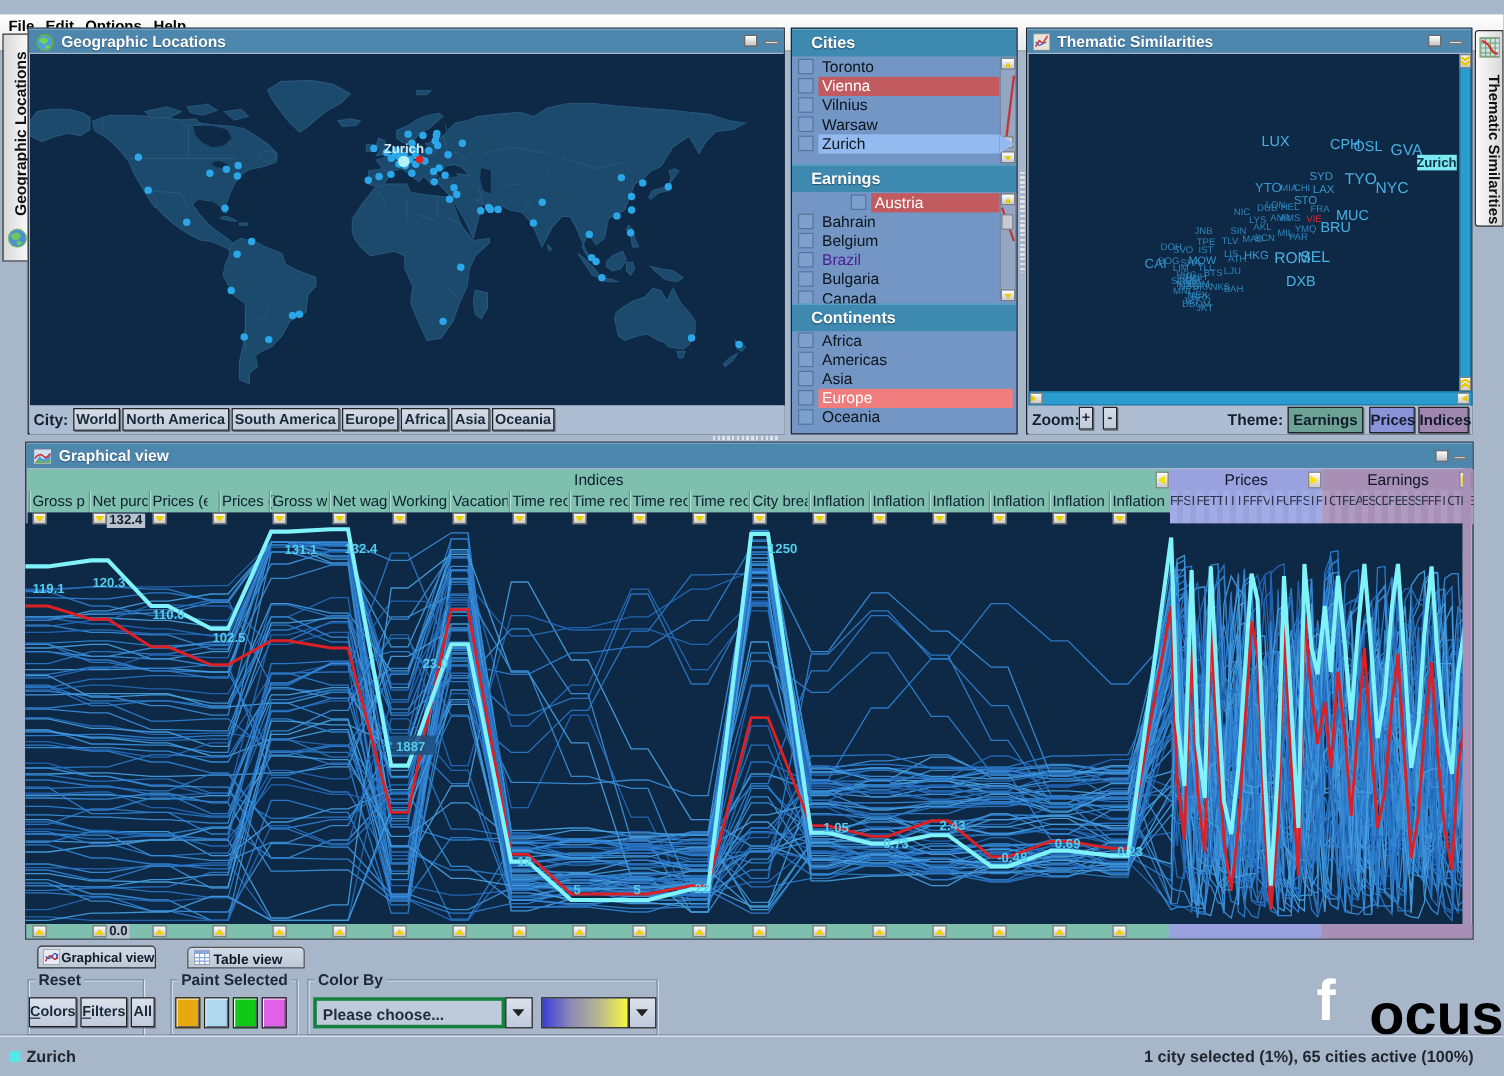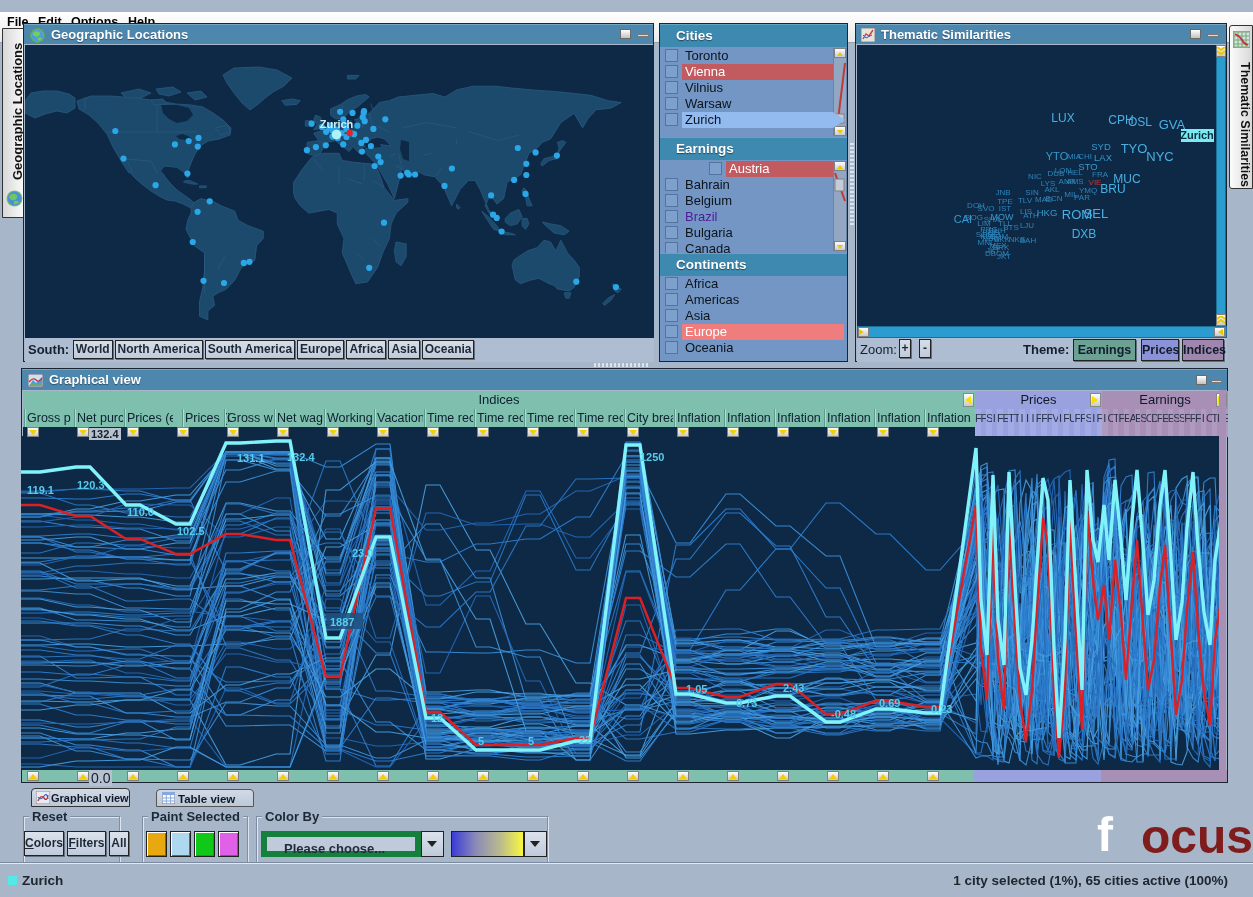--- a/index.html
+++ b/index.html
@@ -189,21 +189,21 @@
       <circle cx="516.8" cy="147.0" r="3.1" fill="#2aa7e8"></circle>
       <circle cx="534.6" cy="151.4" r="3.1" fill="#2aa7e8"></circle>
       <circle cx="555.9" cy="154.6" r="3.1" fill="#2aa7e8"></circle>
       <circle cx="575.3" cy="280.7" r="3.1" fill="#2aa7e8"></circle>
       <circle cx="614.9" cy="286.1" r="3.1" fill="#2aa7e8"></circle>
       <circle cx="348.7" cy="132.0" r="3.2" fill="#e42222"></circle>
       <circle cx="335.5" cy="133.5" r="4.8" fill="#b0f0f8"></circle>
       <text x="335.5" y="126.5" text-anchor="middle" font-size="11" font-weight="bold" fill="#cdeef8" font-family="Liberation Sans, sans-serif">Zurich</text>
     </svg>
     <div class="abs" style="left:1px;top:314px;width:629px;height:24px;background:#aebdd2;font-size:13px;padding-top:2px">
-<span style="font-weight:bold;color:#13202e;margin-left:3px;font-size:13px;vertical-align:top;line-height:20px">South:</span>
+<span style="font-weight:bold;color:#13202e;margin-left:3px;font-size:13px;vertical-align:top;line-height:20px">City:</span>
 <span class="focusbtn">World</span><span class="focusbtn">North America</span><span class="focusbtn">South America</span><span class="focusbtn">Europe</span><span class="focusbtn">Africa</span><span class="focusbtn">Asia</span><span class="focusbtn">Oceania</span>
 </div>
   </div>
 <div class="panel" style="left:659px;top:23px;width:189px;height:339px;background:#7496c4;overflow:hidden">
     <div class="abs" style="left:0;top:0px;width:187px;height:23px;background:#3d89b0;border-top:1px solid #63a6c4;color:#fff;font-weight:bold;font-size:13.5px;line-height:22px;padding-left:16px;text-shadow:0 1px 1px #1e4a60">Cities</div>
     <div class="listrow" style="position:absolute;left:0;top:24px;width:173px;">
       <span class="cb"></span>
       <span style="position:absolute;left:22px;top:0;width:151px;padding-left:3px;background:transparent;color:#0c141c">Toronto</span>
     </div>
     <div class="listrow" style="position:absolute;left:0;top:40px;width:173px;">
@@ -372,21 +372,21 @@
     <div class="abs" style="left:360px;top:290px;width:10px;height:12px;background:linear-gradient(#fdfdfd,#cacaca);border:1px solid #808080"></div>
     <svg class="abs" style="left:361px;top:292px" width="8" height="9">
       <path d="M0 3 L4 0 L8 3 M0 7 L4 4 L8 7" stroke="#e8c800" stroke-width="2" fill="none"></path>
     </svg>
     <div class="abs" style="left:1px;top:302px;width:370px;height:12px;background:#2a9cd0;border:1px solid #1b6f96"></div>
     <div class="abs" style="left:2px;top:303px;width:11px;height:10px;background:linear-gradient(#fdfdfd,#cacaca);border:1px solid #808080"></div>
     <div class="abs" style="left:3px;top:305px;width:0;height:0;border-top:3px solid transparent;border-bottom:3px solid transparent;border-left:5px solid #e8c800"></div>
     <div class="abs" style="left:358px;top:303px;width:11px;height:10px;background:linear-gradient(#fdfdfd,#cacaca);border:1px solid #808080"></div>
     <div class="abs" style="left:362px;top:305px;width:0;height:0;border-top:3px solid transparent;border-bottom:3px solid transparent;border-right:5px solid #e8c800"></div>
     <div class="abs" style="left:1px;top:314px;width:370px;height:24px;background:#aebdd2;font-size:13px;color:#13202e">
-<span style="position:absolute;left:3px;top:4px;font-weight:normal">Zoom:</span>
+<span style="position:absolute;left:3px;top:4px;font-weight:bold">Zoom:</span>
 <span class="focusbtn" style="position:absolute;left:42px;top:1px;width:12px;text-align:center;padding:0">+</span>
 <span class="focusbtn" style="position:absolute;left:62px;top:1px;width:12px;text-align:center;padding:0">-</span>
 <span style="position:absolute;left:166px;top:4px;font-weight:bold">Theme:</span>
 <span class="them" style="position:absolute;left:216px;top:1px;width:63px;background:#6ba294">Earnings</span>
 <span class="them" style="position:absolute;left:284px;top:1px;width:38px;background:#8a92d8">Prices</span>
 <span class="them" style="position:absolute;left:325px;top:1px;width:42px;background:#9e86ae">Indices</span>
 </div>
   </div>
 <div class="panel" style="left:21px;top:368px;width:1207px;height:415px">
     <div class="tbar" style="height:21px"><svg style="position:absolute;left:6px;top:4px" width="15" height="13">
@@ -612,21 +612,21 @@
     <div class="ybtn up" style="left:456px;top:403px"></div>
     <div class="ybtn up" style="left:506px;top:403px"></div>
     <div class="ybtn up" style="left:556px;top:403px"></div>
     <div class="ybtn up" style="left:606px;top:403px"></div>
     <div class="ybtn up" style="left:656px;top:403px"></div>
     <div class="ybtn up" style="left:706px;top:403px"></div>
     <div class="ybtn up" style="left:756px;top:403px"></div>
     <div class="ybtn up" style="left:806px;top:403px"></div>
     <div class="ybtn up" style="left:856px;top:403px"></div>
     <div class="ybtn up" style="left:906px;top:403px"></div>
-    <div class="abs" style="left:68px;top:402px;background:#b8c2ce;font-size:14px;font-weight:normal;color:#10202e;padding:0 2px">0.0</div>
+    <div class="abs" style="left:68px;top:402px;background:#b8c2ce;font-size:11px;font-weight:bold;color:#10202e;padding:0 2px">0.0</div>
     <div class="abs" style="left:1198px;top:22px;width:7px;height:391px;background:#a78fb5"></div>
   </div>
 <div class="abs" style="left:31px;top:788px;width:99px;height:19px;background:linear-gradient(#d2dae6,#bcc8d8);border:1px solid #333;border-radius:4px 4px 0 0;font-size:13px;font-weight:bold;color:#101826;line-height:18px">
 <svg style="position:absolute;left:4px;top:2px" width="14" height="13">
       <rect width="14" height="13" fill="#e8ecf2" stroke="#888"></rect>
       <path d="M2 10 Q5 3 8 7 Q11 11 12 4" stroke="#c03030" stroke-width="1.3" fill="none"></path>
       <path d="M2 6 Q5 10 8 5 Q11 1 12 8" stroke="#3858c8" stroke-width="1.1" fill="none"></path>
     </svg>
 <span style="margin-left:19px;font-size:11px;letter-spacing:0">Graphical view</span></div>
 <div class="abs" style="left:156px;top:789px;width:98px;height:18px;background:linear-gradient(#d2dae6,#bcc8d8);border:1px solid #555;border-radius:4px 4px 0 0;font-size:13px;font-weight:bold;color:#101826;line-height:17px">
@@ -645,25 +645,25 @@
 <div class="grp" style="left:142px;top:816px;width:106px;height:47px">
     <div class="grpt">Paint Selected</div>
   </div>
 <span class="btn" style="left:146px;top:831px;width:21px;height:26px;background:#e8a810;box-shadow:inset 1px 1px 0 #fff,inset -1px -1px 0 #667"></span>
 <span class="btn" style="left:170px;top:831px;width:21px;height:26px;background:#add8f0;box-shadow:inset 1px 1px 0 #fff,inset -1px -1px 0 #667"></span>
 <span class="btn" style="left:194px;top:831px;width:21px;height:26px;background:#10c818;box-shadow:inset 1px 1px 0 #fff,inset -1px -1px 0 #667"></span>
 <span class="btn" style="left:218px;top:831px;width:21px;height:26px;background:#e060e8;box-shadow:inset 1px 1px 0 #fff,inset -1px -1px 0 #667"></span>
 <div class="grp" style="left:256px;top:816px;width:292px;height:47px">
     <div class="grpt">Color By</div>
   </div>
-<div class="abs" style="left:261px;top:831px;width:160px;height:26px;background:#bfcadb;border:6px solid #15803d;font-size:13px;font-weight:bold;color:#222c3a;line-height:24px;padding-left:17px">Please choose...</div>
+<div class="abs" style="left:261px;top:831px;width:160px;height:26px;background:#bfcadb;border:3px solid #15803d;font-size:13px;font-weight:bold;color:#222c3a;line-height:24px;padding-left:5px">Please choose...</div>
 <div class="abs" style="left:421px;top:831px;width:23px;height:26px;background:linear-gradient(#dbe2ec,#bfcadb);border:1px solid #222"></div>
 <div class="abs" style="left:427px;top:841px;width:0;height:0;border-left:5px solid transparent;border-right:5px solid transparent;border-top:6px solid #222"></div>
 <div class="abs" style="left:451px;top:831px;width:73px;height:26px;border:1px solid #222;background:linear-gradient(90deg,#3b3bd8,#8a8ab8,#b8b890,#f8f840)"></div>
 <div class="abs" style="left:524px;top:831px;width:23px;height:26px;background:linear-gradient(#dbe2ec,#bfcadb);border:1px solid #222"></div>
 <div class="abs" style="left:530px;top:841px;width:0;height:0;border-left:5px solid transparent;border-right:5px solid transparent;border-top:6px solid #222"></div>
 <div class="abs" style="left:1035px;top:810px;width:218px;height:54px;font-weight:bold">
 <span style="position:absolute;left:62px;top:1px;color:#fff;font-size:48px;line-height:48px">f</span>
-<span style="position:absolute;left:106px;top:3px;color:#7f1d1d;font-size:48px;line-height:48px">ocus</span>
+<span style="position:absolute;left:106px;top:13px;color:#000000;font-size:48px;line-height:48px">ocus</span>
 </div>
 <div class="abs" style="left:0;top:862px;width:1253px;height:2px;border-top:1px solid #7c8aa0;border-bottom:1px solid #e2e9f2"></div>
 <div class="abs" style="left:8px;top:876px;width:9px;height:9px;background:#55e8e8"></div>
 <div class="abs" style="left:22px;top:873px;font-size:13.5px;font-weight:bold;color:#20262e">Zurich</div>
 <div class="abs" style="right:25px;top:873px;font-size:13.5px;font-weight:bold;color:#20262e">1 city selected (1%), 65 cities active (100%)</div>
 </body></html>

